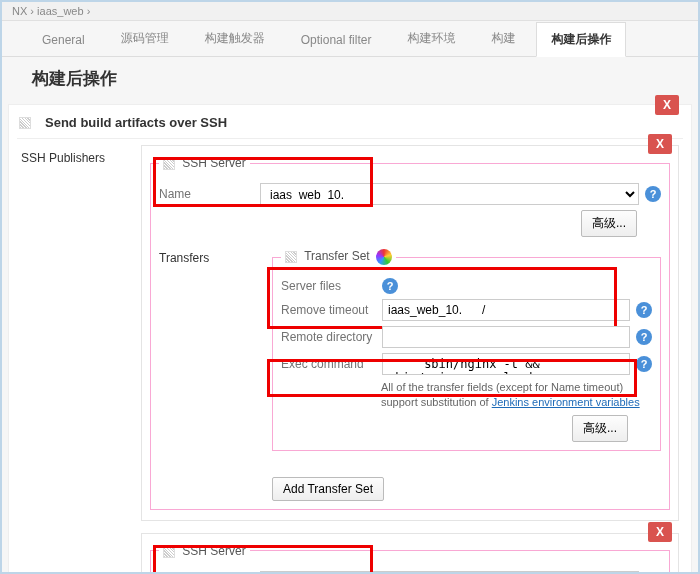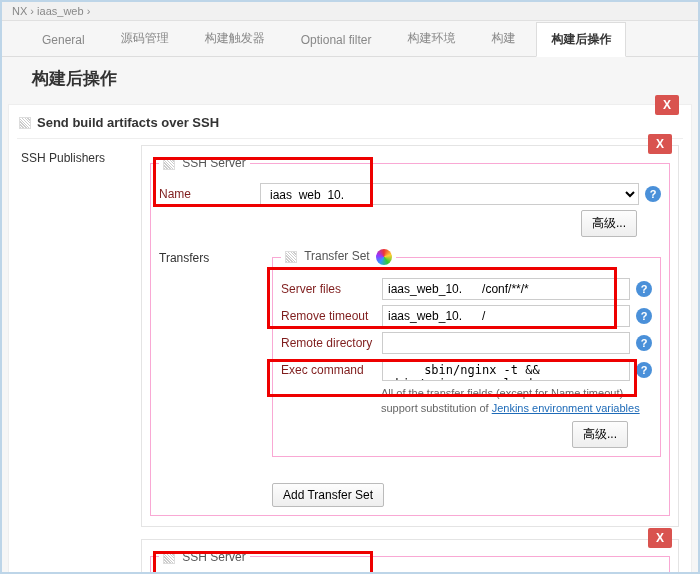--- a/index.html
+++ b/index.html
@@ -53,21 +53,21 @@
   .main-area {
     background: #fff;
     margin: 0 6px;
     border: 1px solid #eee;
     position: relative;
     padding: 6px 8px;
   }
   .section-header {
     display: flex;
     align-items: center;
-    gap: 6px;
+    gap: 14px;
     padding: 4px 2px 8px;
     border-bottom: 1px solid #eee;
   }
   .drag-handle {
     width: 12px; height: 12px;
     background: repeating-linear-gradient(45deg,#ccc,#ccc 1px,#fff 1px,#fff 2px);
     border: 1px solid #ddd;
   }
   .section-title { font-weight: bold; font-size: 13px; }
   .close-red {
@@ -102,21 +102,21 @@
     color: #555;
     padding: 0 4px;
   }
   .field-row {
     display: flex;
     align-items: center;
     gap: 6px;
     margin: 5px 0;
     position: relative;
   }
-  .field-row .lbl { width: 95px; font-size: 12px; color: #7f1d1d; flex-shrink: 0; }
+  .field-row .lbl { width: 95px; font-size: 12px; color: #737373; flex-shrink: 0; }
   .field-row input[type=text], .field-row select, .field-row textarea {
     flex: 1;
     border: 1px solid #ccc;
     background: #fff;
     font-size: 12px;
     padding: 3px 5px;
     height: 22px;
   }
   select { height: 22px; }
   textarea { height: 30px; resize: none; }
@@ -216,21 +216,20 @@
           <div class="tcontent">
             <fieldset class="box" style="position:relative;">
               <legend>
                 <span class="drag-handle" style="display:inline-block;vertical-align:middle;margin-right:4px;"></span>
                 <span>Transfer Set</span>
                 <span class="colorball"></span>
               </legend>
 
               <div class="field-row">
                 <div class="lbl">Server files</div>
-                <input type="text" value="iaas_web_10.      /conf/**/*" style="">
                 <div class="help-icon">?</div>
               </div>
               <div class="field-row">
                 <div class="lbl">Remove timeout</div>
                 <input type="text" value="iaas_web_10.      /" style="">
                 <div class="help-icon">?</div>
               </div>
               <div class="hl" style="left:-6px; top:2px; width:350px; height:62px;"></div>
 
               <div class="field-row">

